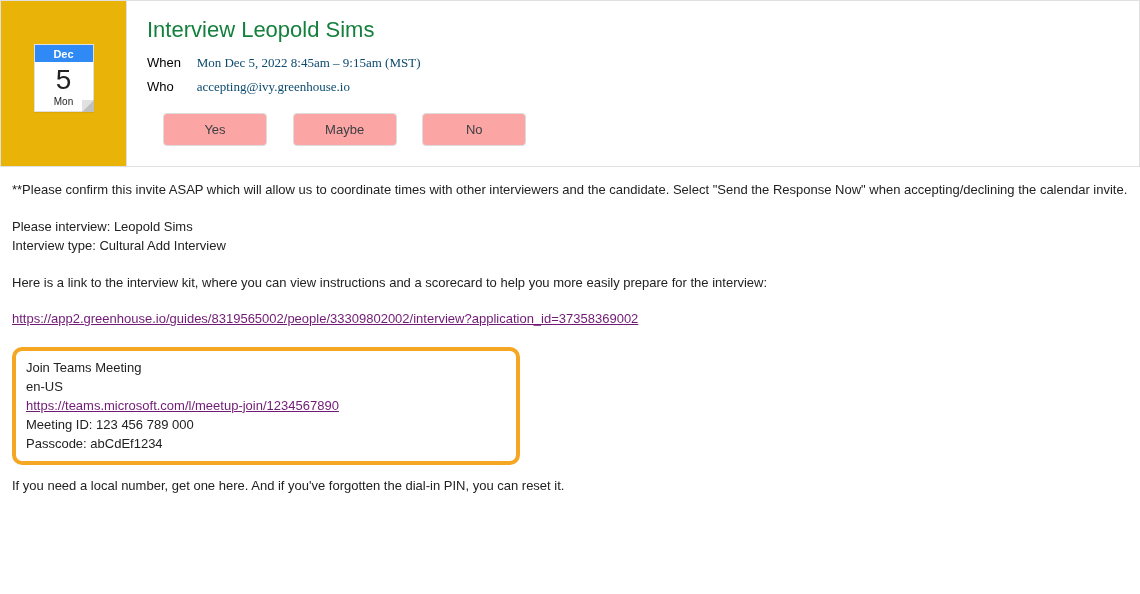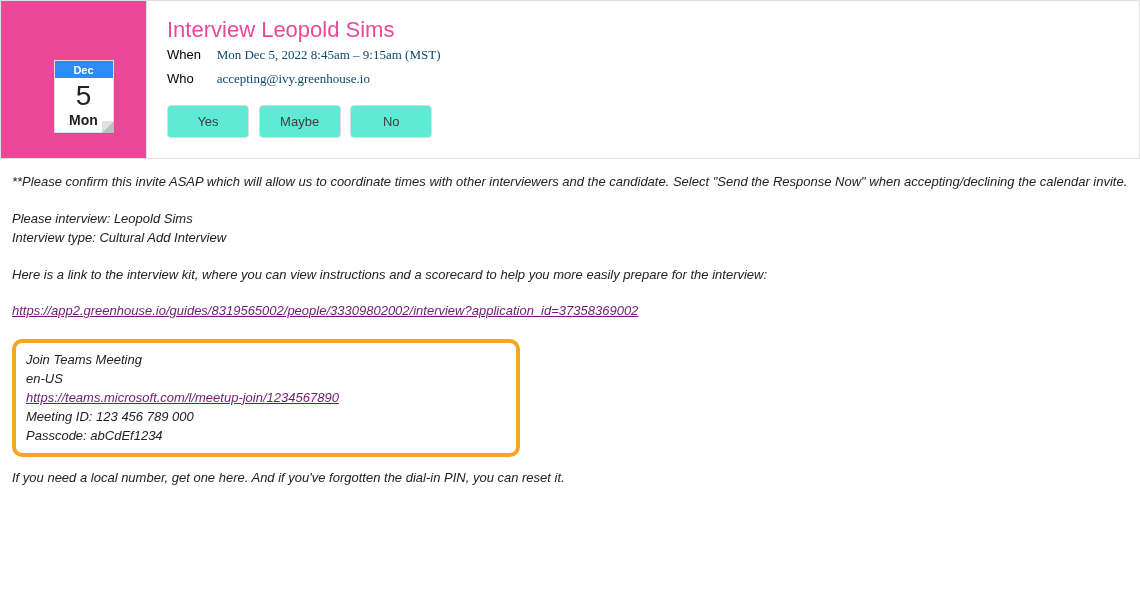--- a/index.html
+++ b/index.html
@@ -12,28 +12,27 @@
     width: 1140px;
   }
   .invite-header {
     border: 1px solid #e0e0e0;
     display: flex;
     align-items: stretch;
     margin: 0;
   }
   .date-pane {
     width: 125px;
-    background: #ec4899;
+    background: #eab308;
     border-right: 1px solid #e0e0e0;
     display: flex;
-    align-items: flex-end;
+    align-items: center;
     justify-content: center;
     padding-top: 14px;
     padding-bottom: 25px;
-    padding-left: 20px;
   }
   .date-card {
     width: 58px;
     background: #fff;
     border: 1px solid #e0e0e0;
     text-align: center;
     position: relative;
     box-shadow: 0 1px 1px rgba(0,0,0,0.05);
   }
   .date-card .month {
@@ -43,22 +42,22 @@
     font-weight: 700;
     padding: 3px 0 2px 0;
   }
   .date-card .day {
     font-size: 28px;
     font-weight: 400;
     padding: 4px 0 2px 0;
     line-height: 1;
   }
   .date-card .dow {
-    font-size: 14px;
-    font-weight: 700;
+    font-size: 10px;
+    font-weight: 400;
     padding-bottom: 4px;
   }
   .date-card .fold {
     position: absolute;
     bottom: -1px;
     right: -1px;
     width: 0;
     height: 0;
     border-style: solid;
     border-width: 0 0 12px 12px;
@@ -76,22 +75,22 @@
     opacity: 0.25;
   }
   .details-pane {
     padding: 14px 20px 20px 20px;
     flex: 1;
   }
   .event-title {
     font-family: "Helvetica Neue", Arial, sans-serif;
     font-size: 22px;
     font-weight: 400;
-    color: #ec4899;
-    margin: 2px 0 4px 0;
+    color: #15803d;
+    margin: 2px 0 12px 0;
   }
   .meta-row {
     font-size: 13px;
     margin-bottom: 8px;
   }
   .meta-label {
     color: #000000;
     display: inline-block;
     width: 46px;
   }
@@ -99,35 +98,35 @@
     color: #0c4a6e;
     font-family: Liberation Serif, serif;
   }
   .rsvp-row {
     margin-top: 18px;
   }
   .rsvp-btn {
     display: inline-block;
     border: 1px solid #dcdcdc;
     border-radius: 4px;
-    padding: 8px 1px;
+    padding: 8px 12px;
     width: 78px;
     text-align: center;
     font-size: 13px;
     color: #3c4043;
-    background: #5eead4;
+    background: #fca5a5;
     margin-right: 6px;
     cursor: pointer;
+    margin-left: 16px;
   }
   .body-text {
     padding: 14px 12px 10px 12px;
     font-size: 13px;
     line-height: 1.45;
     color: #222;
-    font-style: italic;
   }
   .body-text p {
     margin: 0 0 18px 0;
   }
   .body-text .tight {
     margin: 0;
   }
   .body-text .spaced {
     margin: 0 0 18px 0;
   }

